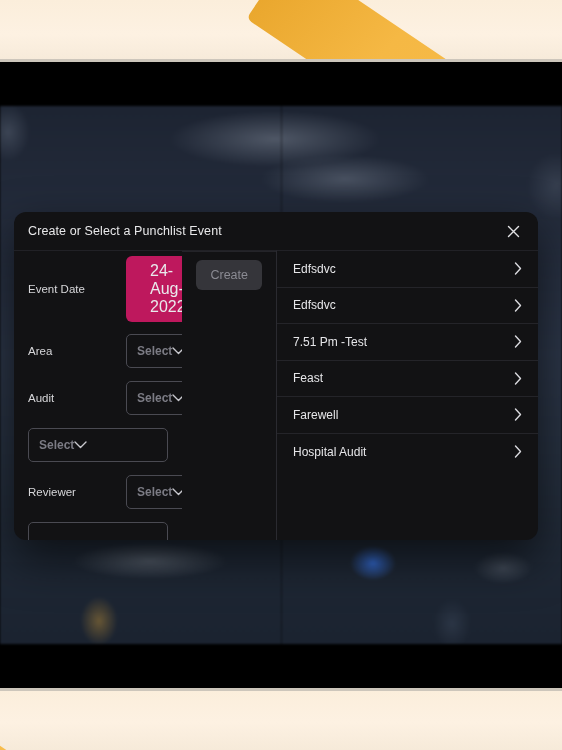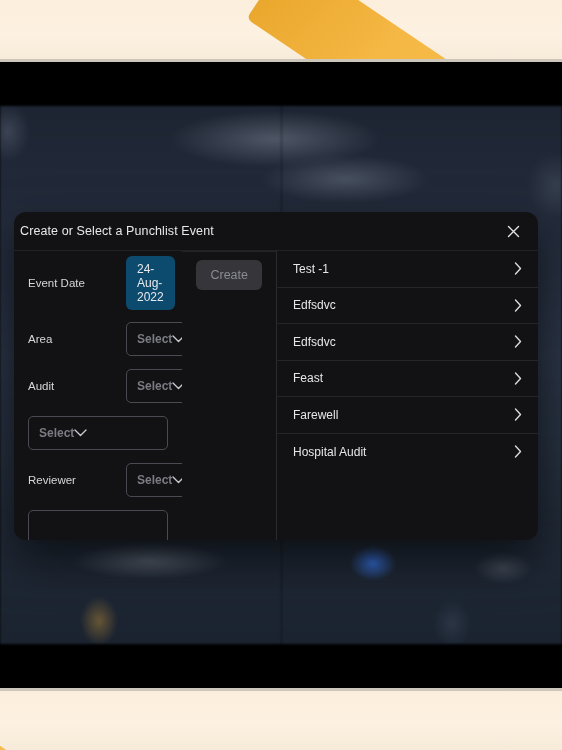--- a/index.html
+++ b/index.html
@@ -59,21 +59,21 @@
 
   
   .modal{
     position:absolute;left:14px;top:212px;width:524px;height:328px;
     background:#121214;border-radius:12px;overflow:hidden;
     box-shadow:0 18px 46px rgba(0,0,0,.62);
     display:flex;flex-direction:column;
   }
   .modal-head{
     height:38px;flex:0 0 38px;display:flex;align-items:center;
-    padding:0 14px 0 6px;justify-content:space-between;
+    padding:0 14px 0 14px;justify-content:space-between;
   }
   .modal-title{color:#e8e8ea;font-size:12.5px;letter-spacing:.1px;}
   .close-btn{
     width:22px;height:22px;display:flex;align-items:center;justify-content:center;
     color:#e2e2e5;cursor:pointer;
   }
   .close-btn svg{display:block;}
 
   .modal-body{flex:1;display:flex;min-height:0;}
 
@@ -90,22 +90,22 @@
     width:92px;flex:0 0 92px;color:#d7d7da;font-size:11.5px;line-height:14px;padding-right:6px;
   }
   .field{
     flex:1;height:34px;border:1px solid #4a4a52;border-radius:5px;
     display:flex;align-items:center;
     padding:0 10px;box-sizing:border-box;background:transparent;cursor:pointer;font-weight:bold;
   }
   .field .ph{color:#7b7b84;font-size:12px;}
   .chev{color:#c9c9cf;display:flex;align-items:center;}
   .date-pill{
-    margin-left:auto;background:#0c4a6e;border-radius:6px;
-    padding:6px 11px;color:#e9e9ec;font-size:12px;cursor:pointer;
+    margin-left:auto;background:#be185d;border-radius:6px;
+    padding:6px 24px;color:#e9e9ec;font-size:16px;cursor:pointer;
   }
   .form-foot{
     flex:0 0 46px;height:46px;border-top:1px solid #242429;
     display:flex;align-items:center;justify-content:flex-end;padding:0 14px;
   }
   .create-btn{
     background:#35353a;color:#8b8b93;border:none;border-radius:6px;
     font-size:12.5px;padding:8px 14px;font-family:inherit;cursor:pointer;text-align:right;
   }
 
@@ -220,48 +220,48 @@
 
         </div>
 
         <div class="form-foot">
           <button class="create-btn">Create</button>
         </div>
       </div>
 
       <div class="list-pane">
 
-        <div class="list-item">
-          <span class="nm">Test -1</span>
-          <span class="arw">
-            <svg width="8" height="13" viewBox="0 0 8 13" aria-hidden="true">
-                <path d="M1.5 1 L6.5 6.5 L1.5 12" stroke="currentColor" stroke-width="1.4" fill="none" stroke-linecap="round" stroke-linejoin="round"></path>
-              </svg>
-          </span>
-        </div>
 
         <div class="list-item">
           <span class="nm">Edfsdvc</span>
           <span class="arw">
             <svg width="8" height="13" viewBox="0 0 8 13" aria-hidden="true">
                 <path d="M1.5 1 L6.5 6.5 L1.5 12" stroke="currentColor" stroke-width="1.4" fill="none" stroke-linecap="round" stroke-linejoin="round"></path>
               </svg>
           </span>
         </div>
 
         <div class="list-item">
           <span class="nm">Edfsdvc</span>
           <span class="arw">
             <svg width="8" height="13" viewBox="0 0 8 13" aria-hidden="true">
                 <path d="M1.5 1 L6.5 6.5 L1.5 12" stroke="currentColor" stroke-width="1.4" fill="none" stroke-linecap="round" stroke-linejoin="round"></path>
               </svg>
           </span>
         </div>
 
 
+        <div class="list-item">
+          <span class="nm">7.51 Pm -Test</span>
+          <span class="arw">
+            <svg width="8" height="13" viewBox="0 0 8 13" aria-hidden="true">
+                <path d="M1.5 1 L6.5 6.5 L1.5 12" stroke="currentColor" stroke-width="1.4" fill="none" stroke-linecap="round" stroke-linejoin="round"></path>
+              </svg>
+          </span>
+        </div>
 
         <div class="list-item">
           <span class="nm">Feast</span>
           <span class="arw">
             <svg width="8" height="13" viewBox="0 0 8 13" aria-hidden="true">
                 <path d="M1.5 1 L6.5 6.5 L1.5 12" stroke="currentColor" stroke-width="1.4" fill="none" stroke-linecap="round" stroke-linejoin="round"></path>
               </svg>
           </span>
         </div>
 

